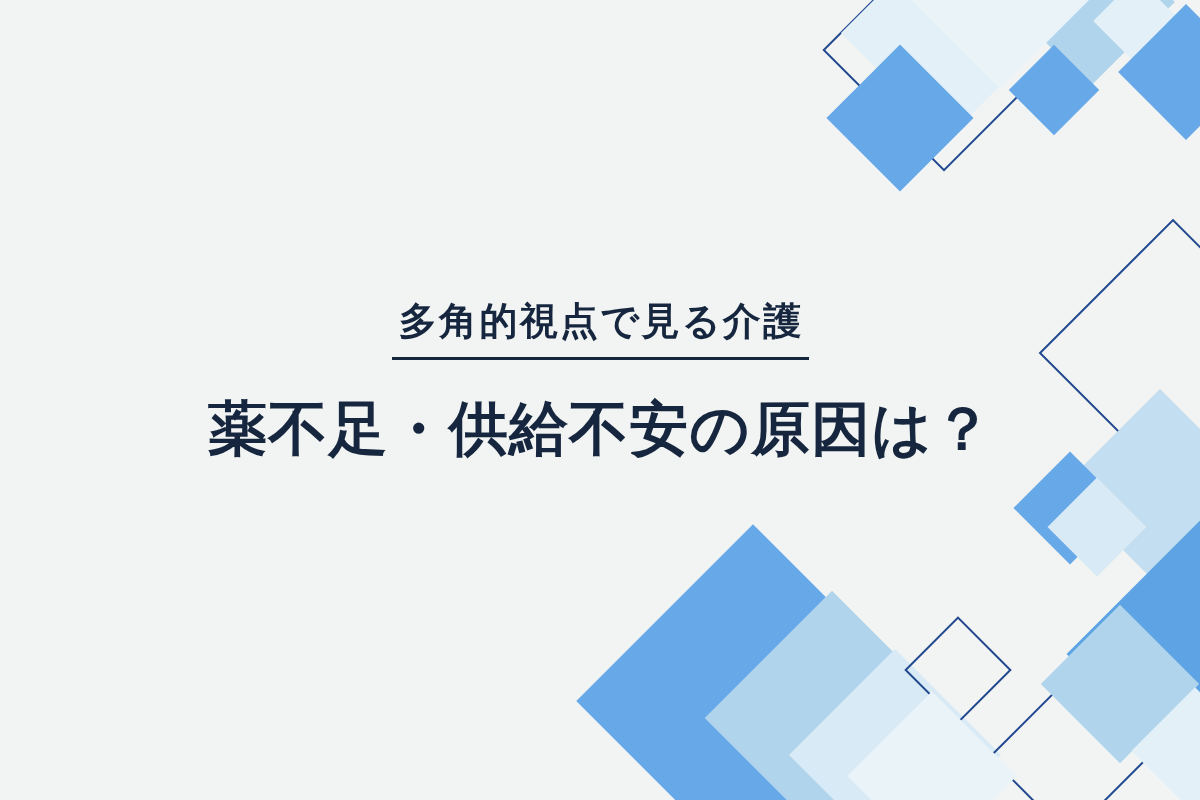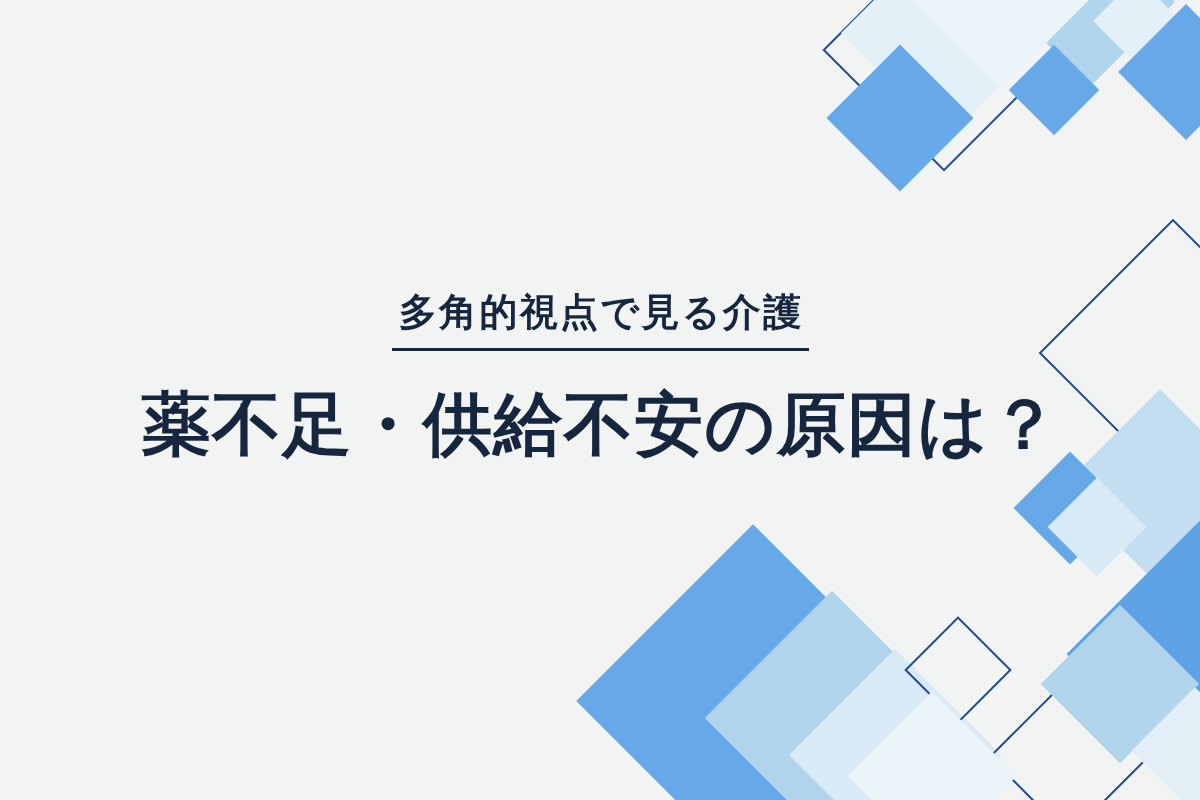--- a/index.html
+++ b/index.html
@@ -124,16 +124,16 @@
       <div class="dia ghost" style="left: 872px; top: 716px; width: 120px; height: 120px; transform: rotate(45deg);"></div>
     </div>
 
   <div id="textblock">
 
     <div id="subtitle-wrap">
       <div id="subtitle">多角的視点で見る介護</div>
       <div id="subtitle-rule" style="width: 417px;"></div>
     </div>
 
-    <h1 id="maintitle" style="font-size: 69px;">薬不足・供給不安の原因は？</h1>
+    <h1 id="maintitle" style="font-size: 59px;">薬不足・供給不安の原因は？</h1>
 
   </div>
 </div>
 
 </body></html>

